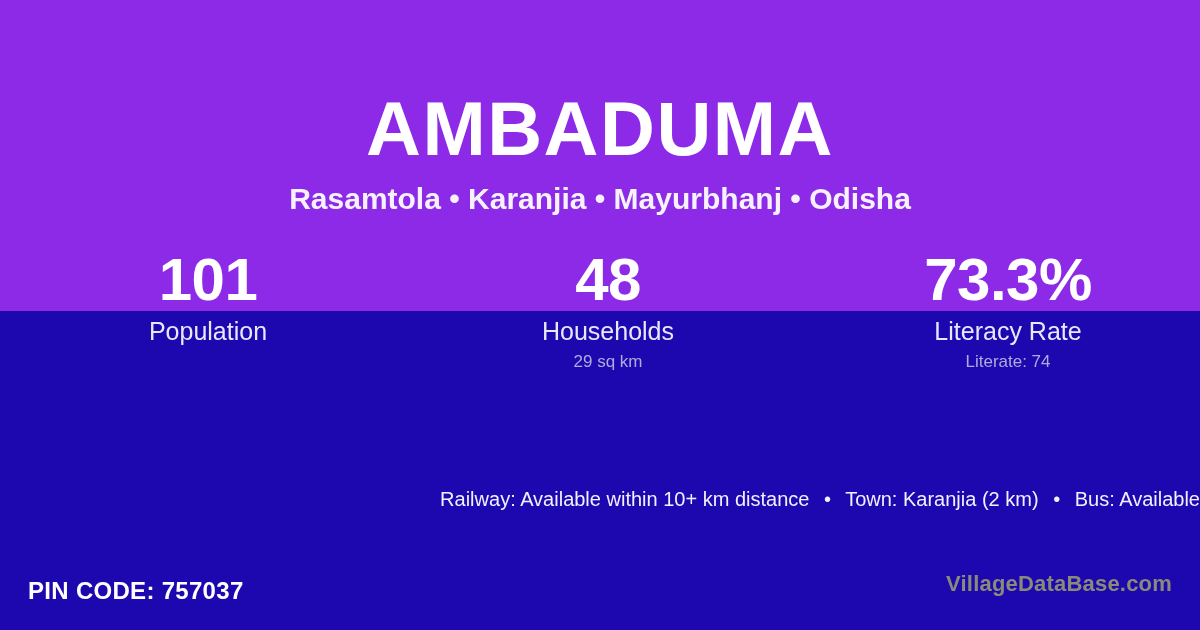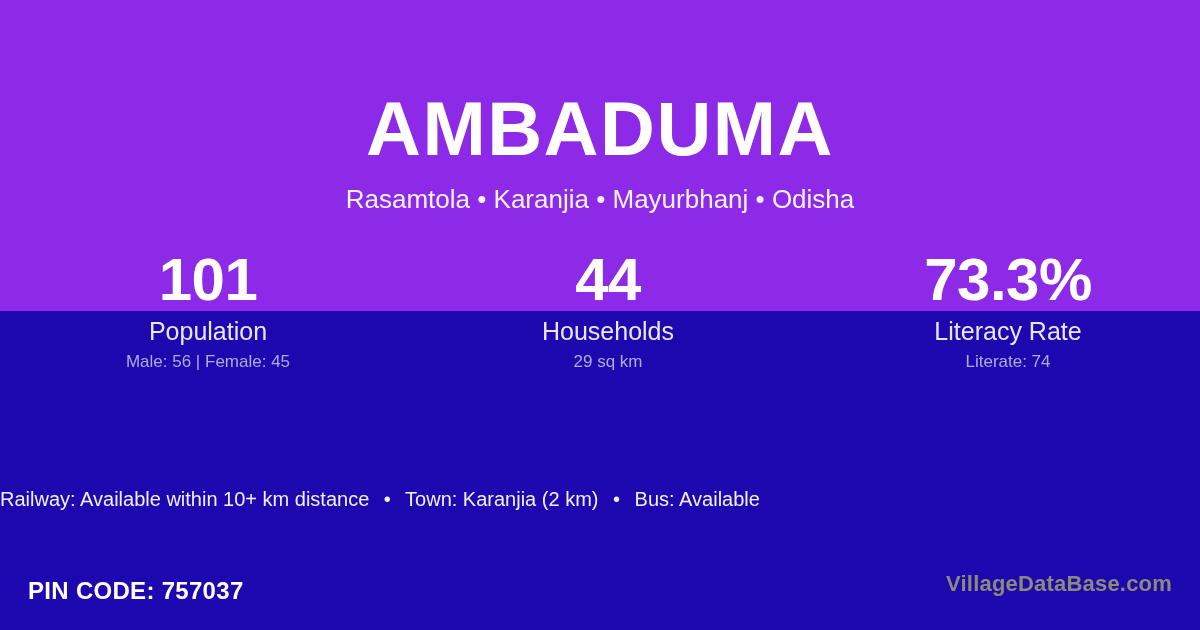--- a/index.html
+++ b/index.html
@@ -47,22 +47,22 @@
     line-height: 86px;
     white-space: nowrap;
   }
 
   #village-location {
     position: absolute;
     top: 183px;
     left: 0;
     width: 1200px;
     text-align: center;
-    font-size: 26px;
-    font-weight: normal;
+    font-size: 30px;
+    font-weight: bold;
     color: #f6f2fd;
     line-height: 32px;
     white-space: nowrap;
   }
 
   
   #stats-row {
     position: absolute;
     top: 248px;
     left: 0;
@@ -105,21 +105,21 @@
     line-height: 21px;
     white-space: nowrap;
   }
 
   
   #infrastructure-line {
     position: absolute;
     top: 486px;
     left: 0;
     width: 1200px;
-    text-align: left;
+    text-align: right;
     font-size: 20px;
     color: #f2f0fd;
     line-height: 26px;
     white-space: nowrap;
   }
 
   .infra-sep {
     color: #f2f0fd;
     padding: 0 9px;
   }
@@ -157,25 +157,24 @@
   <div id="hero-band">
     <div id="village-title">AMBADUMA</div>
     <div id="village-location">Rasamtola • Karanjia • Mayurbhanj • Odisha</div>
   </div>
 
   <div id="stats-row">
 
     <div class="stat-block">
       <div class="stat-value">101</div>
       <div class="stat-label">Population</div>
-      <div class="stat-detail">Male: 56 | Female: 45</div>
     </div>
 
     <div class="stat-block">
-      <div class="stat-value">44</div>
+      <div class="stat-value">48</div>
       <div class="stat-label">Households</div>
       <div class="stat-detail">29 sq km</div>
     </div>
 
     <div class="stat-block">
       <div class="stat-value">73.3%</div>
       <div class="stat-label">Literacy Rate</div>
       <div class="stat-detail">Literate: 74</div>
     </div>
 

